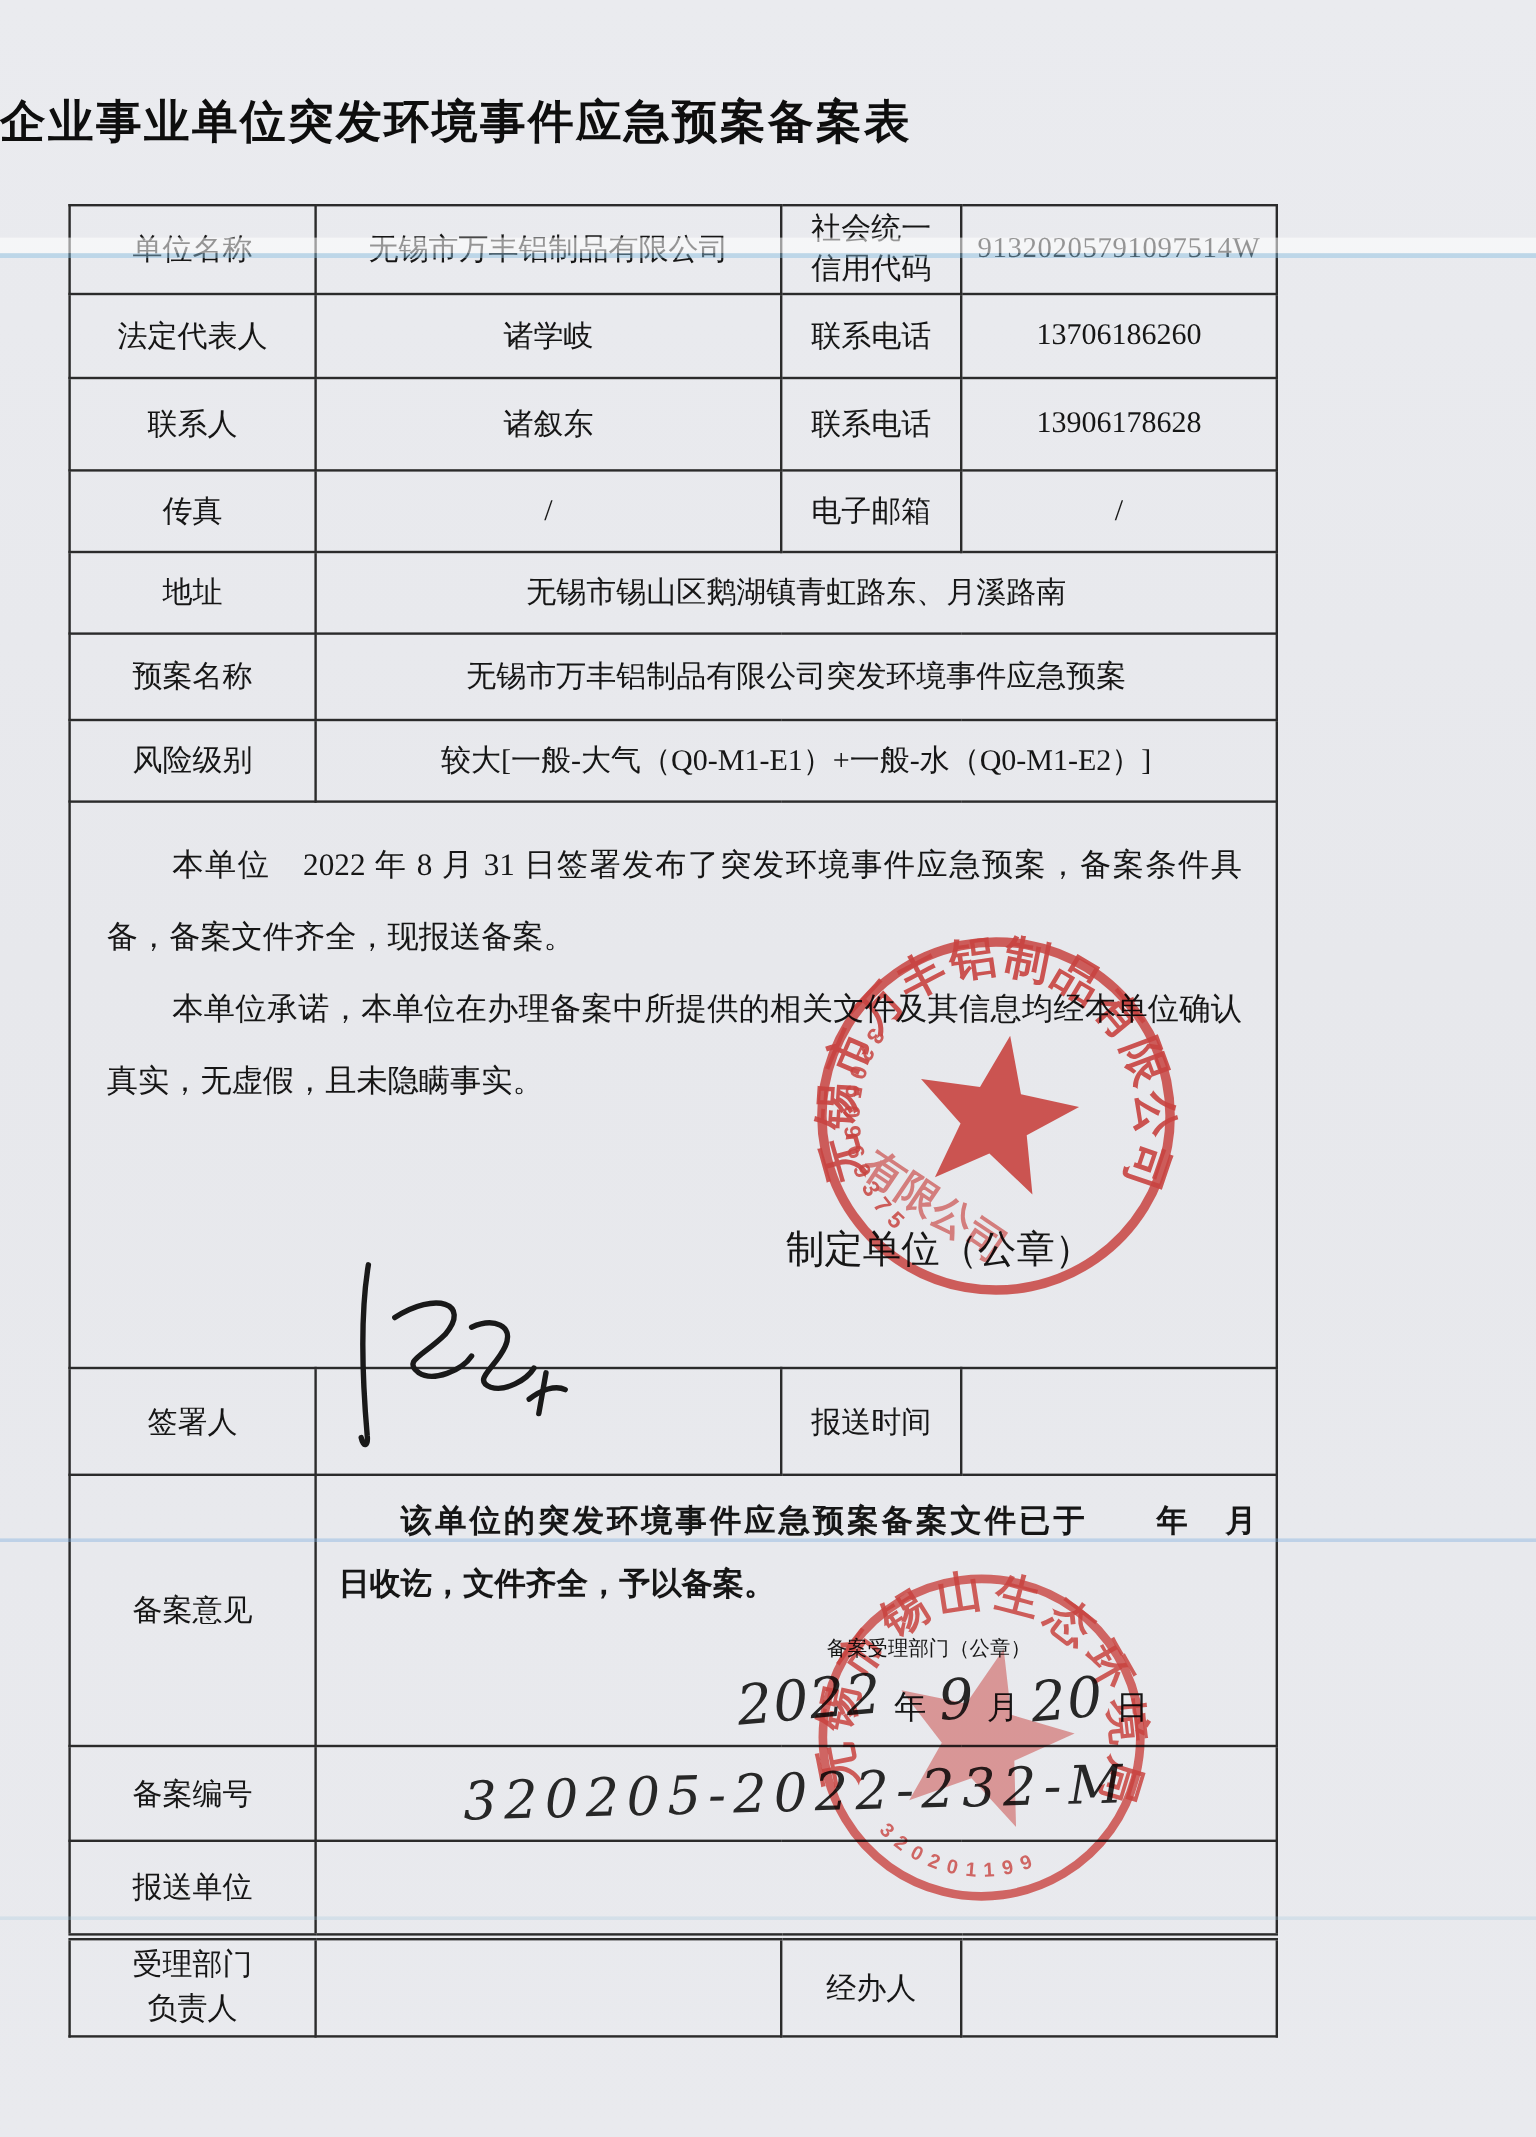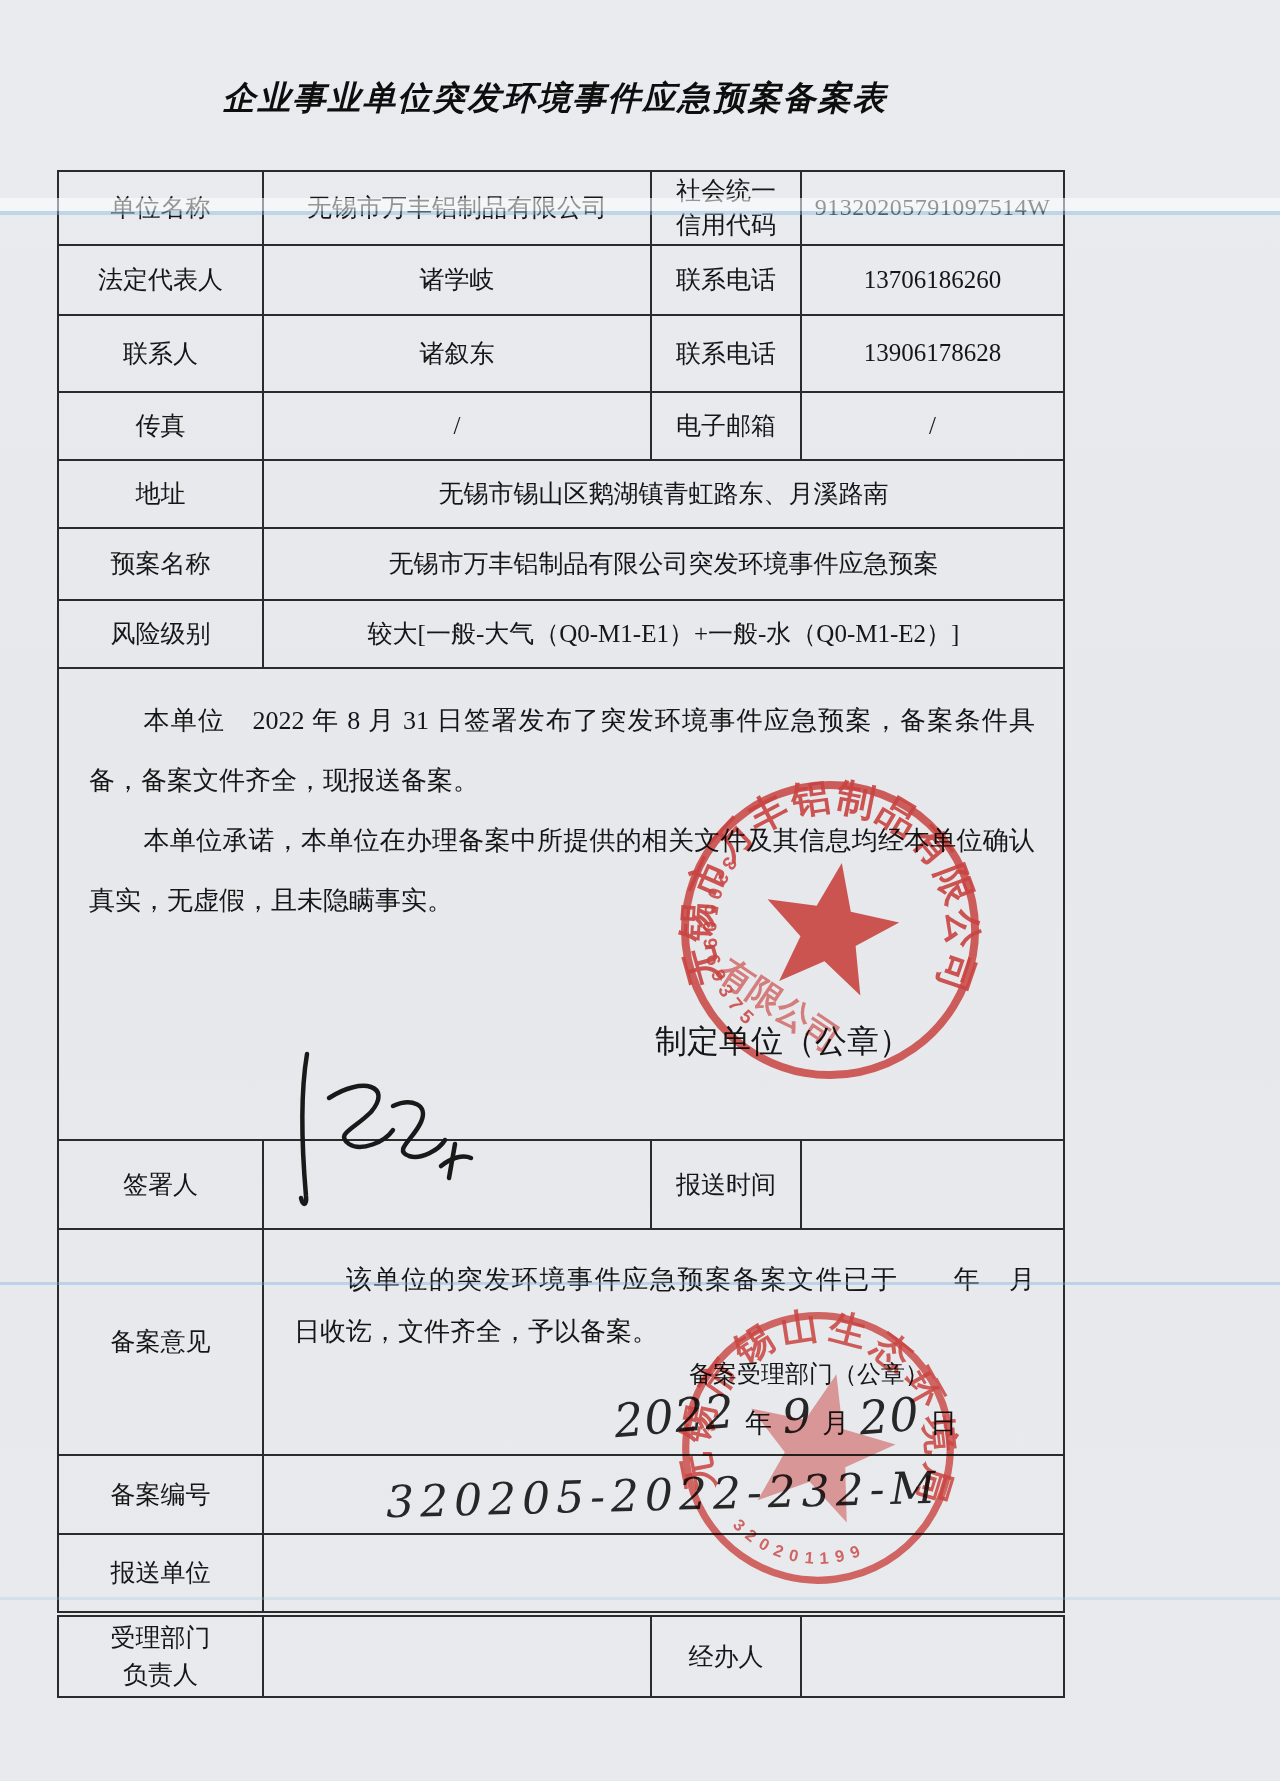--- a/index.html
+++ b/index.html
@@ -9,22 +9,22 @@
     font-family:"Liberation Serif","DejaVu Serif",serif; color:#1d1d1d;
   }
   .scan-band { position:absolute; left:0; width:1280px; pointer-events:none; z-index:6; }
   .band-white { top:198px; height:13px; background:rgba(255,255,255,0.55); }
   .band-blue1 { top:211px; height:4px; background:rgba(135,190,225,0.45); }
   .band-blue2 { top:1282px; height:3px; background:rgba(120,170,220,0.38); }
   .band-blue3 { top:1597px; height:3px; background:rgba(150,195,220,0.25); }
 
   .title {
     position:absolute; top:76px; left:0; width:1110px; margin:0;
-    text-align:center; font-family:"Liberation Sans","DejaVu Sans",sans-serif;
-    font-weight:bold; font-size:33px; letter-spacing:2px; color:#0e0e0e;font-style:italic;
+    font-family:"Liberation Sans","DejaVu Sans",sans-serif;
+    font-weight:bold; font-size:38px; letter-spacing:2px; color:#0e0e0e;
   }
 
   table.form-table {
     position:absolute; left:57px; top:170px; width:1006px;
     border-collapse:collapse; table-layout:fixed; z-index:1;
     font-size:25px; color:#161616;
   }
   .form-table td {
     border:2px solid #2b2b2b; text-align:center; vertical-align:middle;
     padding:2px 6px; overflow:visible;
@@ -36,22 +36,22 @@
     text-align:left; vertical-align:top; position:relative;
     padding:22px 28px 16px 30px; font-size:26px; line-height:60px;
   }
   .decl-p { margin:0; text-indent:2.1em; text-align:justify; }
   .seal-caption { position:absolute; right:152px; bottom:68px; font-size:32px; }
 
   td.opinion-cell {
     text-align:left; vertical-align:top; position:relative;
     padding:12px 16px 0 18px; font-size:26px; line-height:52px;
   }
-  .opinion-p { margin:12px; text-indent:2em; text-align:justify; }
-  .dept-caption { position:absolute; left:425px; top:118px; font-size:24px; }
+  .opinion-p { margin:0; text-indent:2em; text-align:justify;font-weight:bold; }
+  .dept-caption { position:absolute; left:425px; top:118px; font-size:17px; }
   .accept-date { position:absolute; left:350px; top:160px; white-space:nowrap; }
   .date-unit { font-size:27px; margin:0 10px; }
   .hand {
     font-family:"DejaVu Serif","Liberation Serif",serif; font-style:italic;
     color:#272727; display:inline-block;
   }
   .hand-num { font-size:46px; transform:rotate(-5deg); letter-spacing:1px; }
   .filing-hand {
     font-size:44px; letter-spacing:6px; transform:rotate(-1.5deg);
     font-weight:500;

